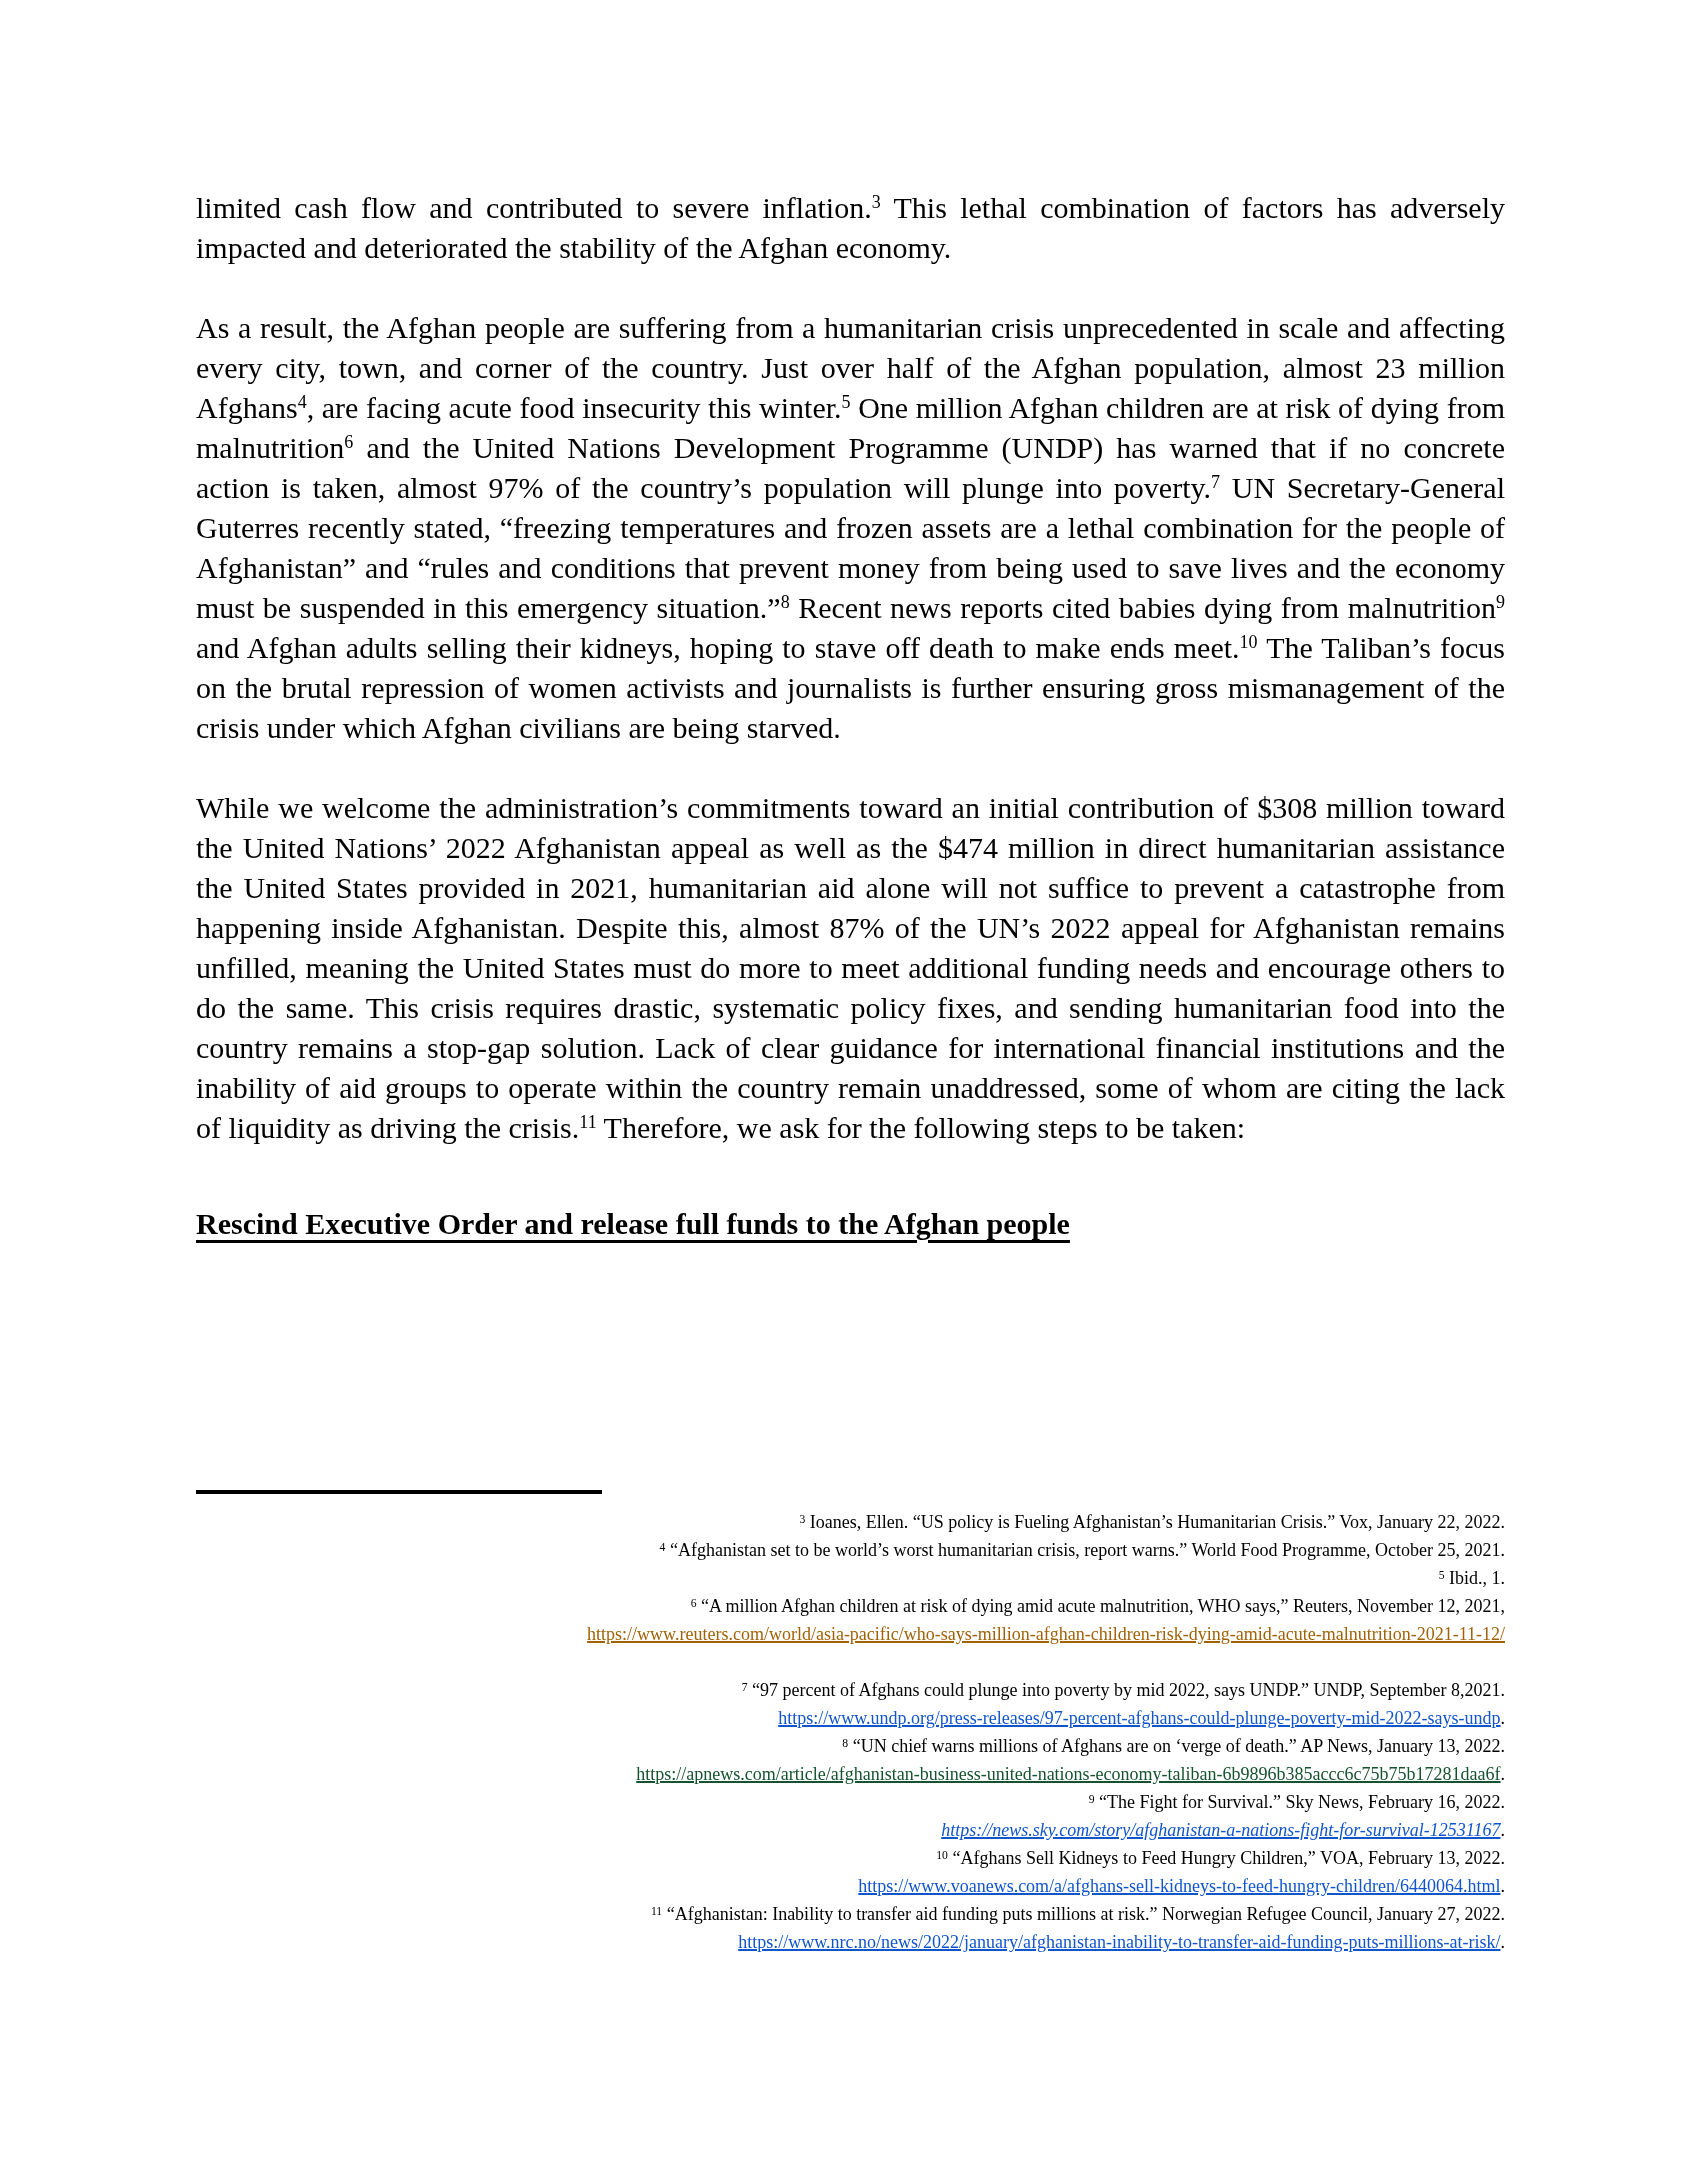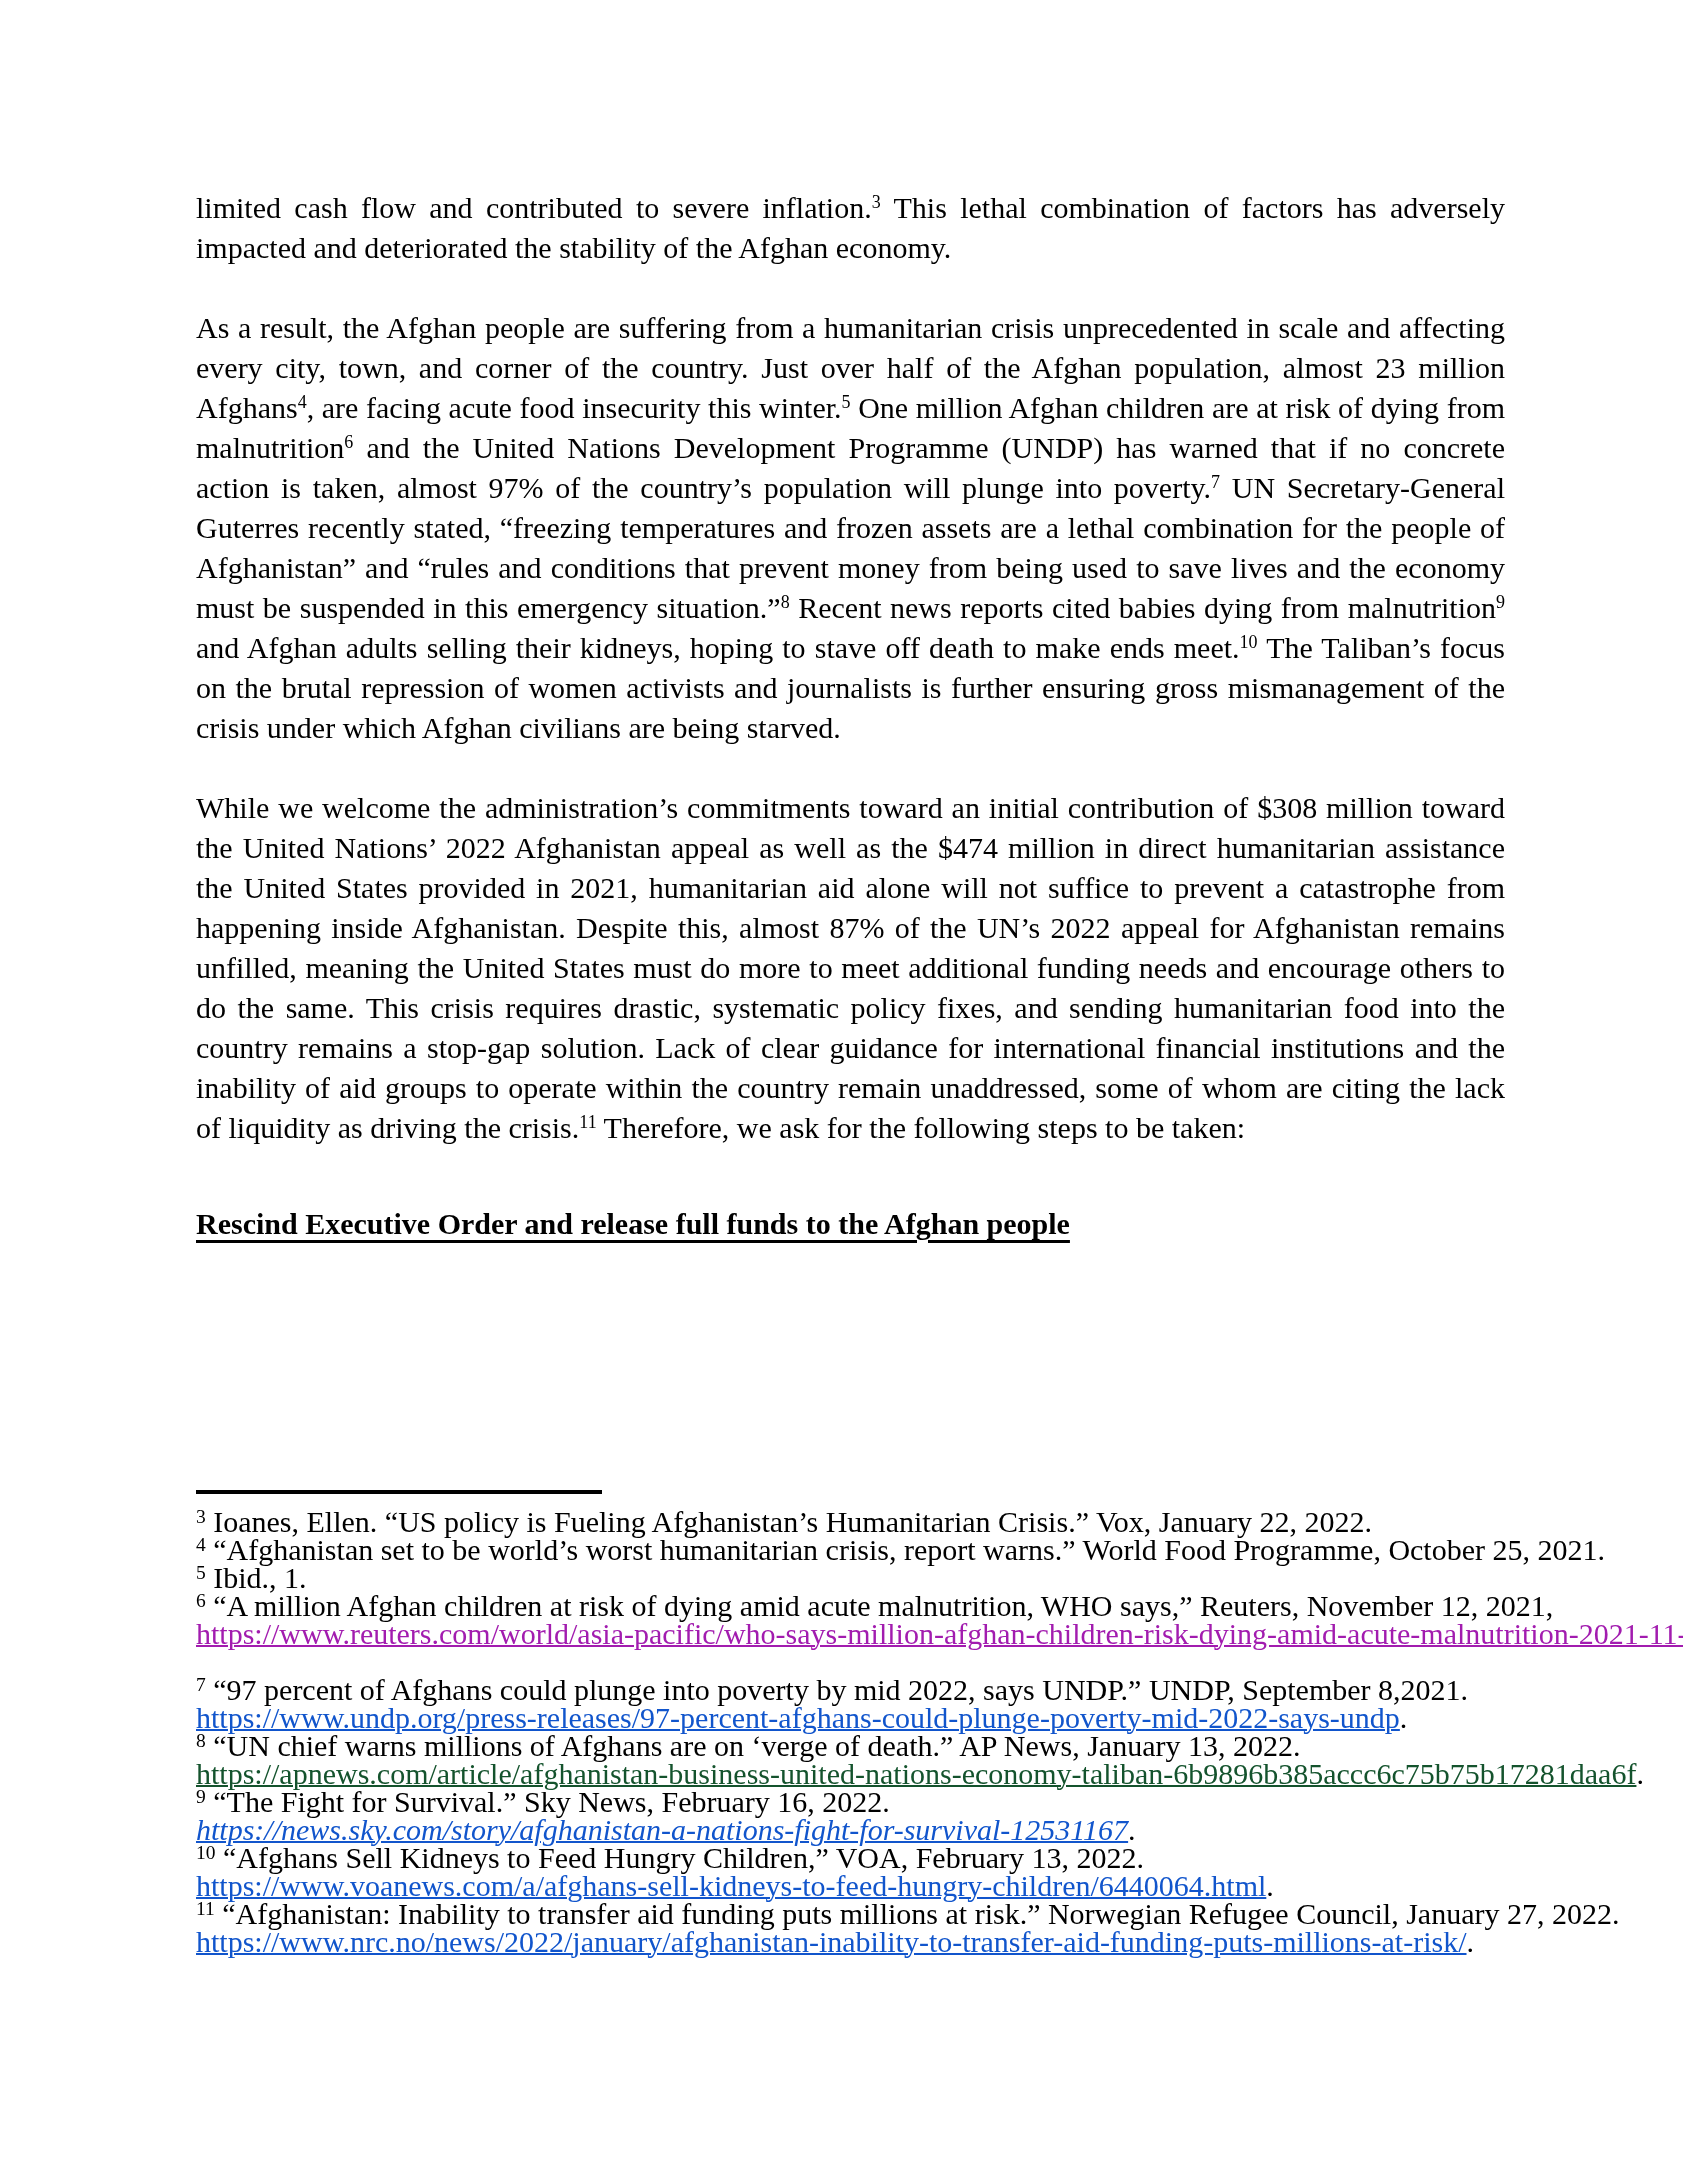--- a/index.html
+++ b/index.html
@@ -50,23 +50,24 @@
     top: 1490px;
     width: 1309px;
   }
   .fn-sep {
     width: 406px;
     height: 0;
     border-top: 4px solid #000000;
     margin: 0 0 14px 0;
   }
   .fn-line {
-    font-size: 30px;
+    font-size: 18px;
     line-height: 28px;
     white-space: nowrap;
+    text-align: right;
   }
   .fn-spacer {
     height: 28px;
   }
   sup.fn-sup {
     font-size: 0.65em;
     line-height: 0;
     vertical-align: baseline;
     position: relative;
     top: -0.45em;
@@ -87,21 +88,21 @@
     <p class="body-par">While we welcome the administration’s commitments toward an initial contribution of $308 million toward the United Nations’ 2022 Afghanistan appeal as well as the $474 million in direct humanitarian assistance the United States provided in 2021, humanitarian aid alone will not suffice to prevent a catastrophe from happening inside Afghanistan. Despite this, almost 87% of the UN’s 2022 appeal for Afghanistan remains unfilled, meaning the United States must do more to meet additional funding needs and encourage others to do the same. This crisis requires drastic, systematic policy fixes, and sending humanitarian food into the country remains a stop-gap solution. Lack of clear guidance for international financial institutions and the inability of aid groups to operate within the country remain unaddressed, some of whom are citing the lack of liquidity as driving the crisis.<sup class="ref">11</sup> Therefore, we ask for the following steps to be taken:</p>
     <h2 class="doc-heading">Rescind Executive Order and release full funds to the Afghan people</h2>
   </div>
   <div class="footnotes">
     <div class="fn-sep"></div>
     <div class="fn-list">
         <div class="fn-line"><sup class="fn-sup">3</sup> Ioanes, Ellen. “US policy is Fueling Afghanistan’s Humanitarian Crisis.” Vox, January 22, 2022.</div>
         <div class="fn-line"><sup class="fn-sup">4</sup> “Afghanistan set to be world’s worst humanitarian crisis, report warns.” World Food Programme, October 25, 2021.</div>
         <div class="fn-line"><sup class="fn-sup">5</sup> Ibid., 1.</div>
         <div class="fn-line"><sup class="fn-sup">6</sup> “A million Afghan children at risk of dying amid acute malnutrition, WHO says,” Reuters, November 12, 2021,</div>
-        <div class="fn-line"><a class="doclink" style="color: #a21caf;">https://www.reuters.com/world/asia-pacific/who-says-million-afghan-children-risk-dying-amid-acute-malnutrition-2021-11-12/</a></div>
+        <div class="fn-line"><a class="doclink" style="color: #a16207;">https://www.reuters.com/world/asia-pacific/who-says-million-afghan-children-risk-dying-amid-acute-malnutrition-2021-11-12/</a></div>
         <div class="fn-spacer"></div>
         <div class="fn-line"><sup class="fn-sup">7</sup> “97 percent of Afghans could plunge into poverty by mid 2022, says UNDP.” UNDP, September 8,2021.</div>
         <div class="fn-line"><a class="doclink" style="color: rgb(17, 85, 204);">https://www.undp.org/press-releases/97-percent-afghans-could-plunge-poverty-mid-2022-says-undp</a>.</div>
         <div class="fn-line"><sup class="fn-sup">8</sup> “UN chief warns millions of Afghans are on ‘verge of death.” AP News, January 13, 2022.</div>
         <div class="fn-line"><a class="doclink" style="color: #14532d;">https://apnews.com/article/afghanistan-business-united-nations-economy-taliban-6b9896b385accc6c75b75b17281daa6f</a>.</div>
         <div class="fn-line"><sup class="fn-sup">9</sup> “The Fight for Survival.” Sky News, February 16, 2022.</div>
         <div class="fn-line"><a class="doclink" style="color: rgb(17, 85, 204); font-style: italic;">https://news.sky.com/story/afghanistan-a-nations-fight-for-survival-12531167</a>.</div>
         <div class="fn-line"><sup class="fn-sup">10</sup> “Afghans Sell Kidneys to Feed Hungry Children,” VOA, February 13, 2022.</div>
         <div class="fn-line"><a class="doclink" style="color: rgb(17, 85, 204);">https://www.voanews.com/a/afghans-sell-kidneys-to-feed-hungry-children/6440064.html</a>.</div>
         <div class="fn-line"><sup class="fn-sup">11</sup> “Afghanistan: Inability to transfer aid funding puts millions at risk.” Norwegian Refugee Council, January 27, 2022.</div>

